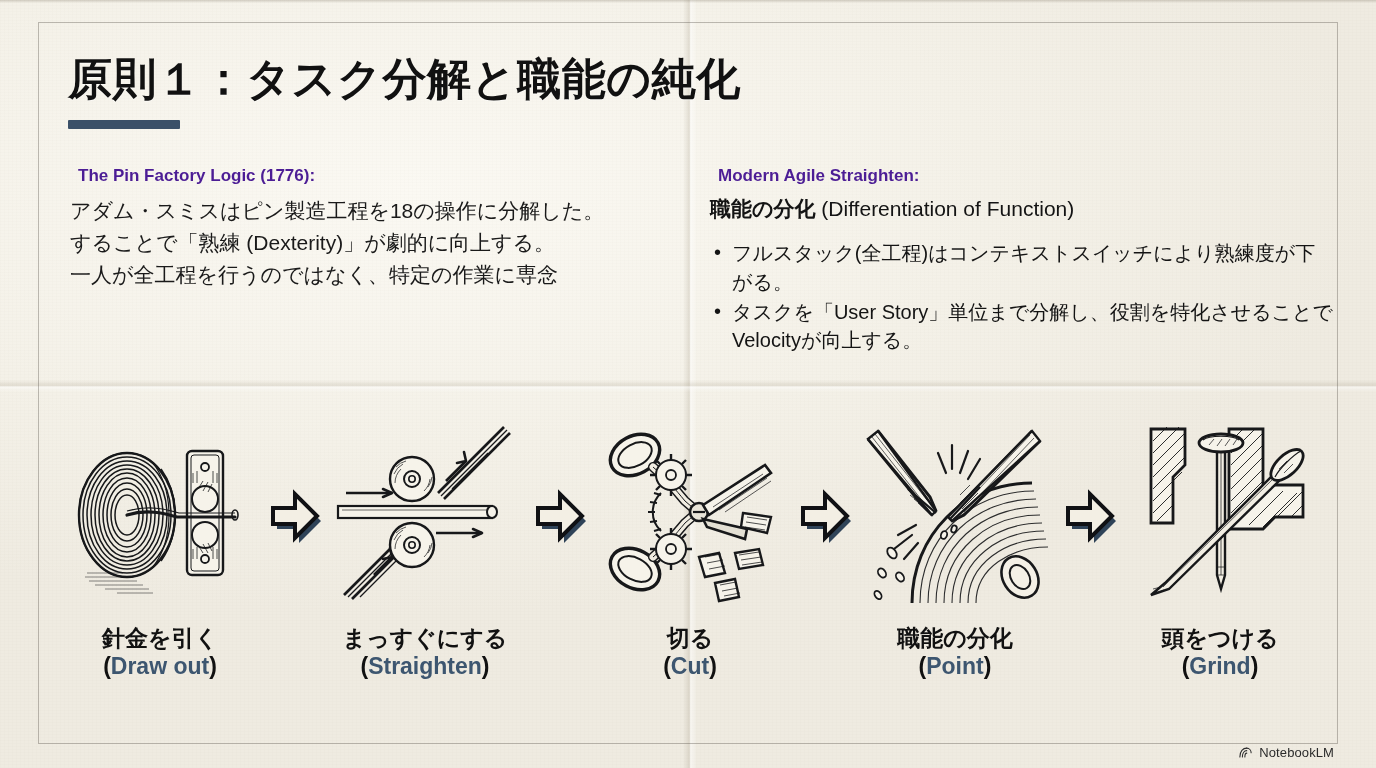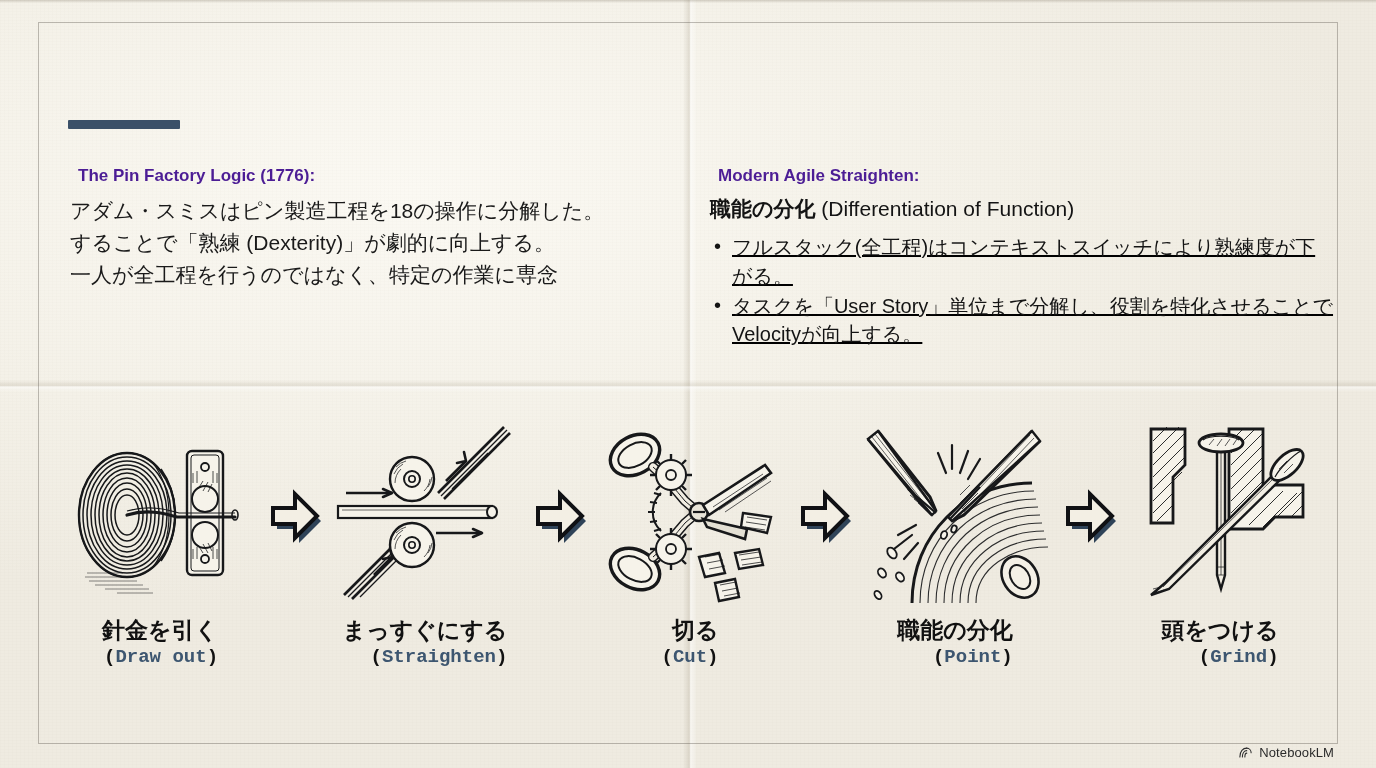--- a/index.html
+++ b/index.html
@@ -117,22 +117,21 @@
   .col-subhead .en-reg  { font-weight: 400; }
 
   .col-body {
     font-size: 21px;
     line-height: 1.52;
     color: #1a1a1a;
   }
 
   ul.bullets {
     list-style: none;
-    margin-top: 10px;
-    text-decoration: underline;
+    margin-top: 16px;
   }
   ul.bullets li {
     position: relative;
     padding-left: 22px;
     font-size: 20px;
     line-height: 1.42;
     color: #141414;
     margin-bottom: 2px;
   }
   ul.bullets li::before {
@@ -157,34 +156,33 @@
     flex-direction: column;
     align-items: center;
   }
   .step-art {
     width: 200px; height: 200px;
     display: flex; align-items: center; justify-content: center;
   }
   .step-art svg { width: 190px; height: 190px; display: block; }
 
   .step-label {
-    text-align: right;
-    margin-top: 6px;
+    text-align: center;
+    margin-top: 12px;
     line-height: 1.22;
-    font-family: Liberation Mono, monospace;
   }
   .label-jp {
     font-size: 23px;
     font-weight: 700;
     color: #111;
     display: block;
     white-space: nowrap;
   }
   .label-en {
-    font-size: 19px;
+    font-size: 23px;
     font-weight: 700;
     color: #111;
     display: block;
     white-space: nowrap;
   }
   .label-en .en-word { color: #3d5670; }
 
   .arrow {
     width: 62px;
     height: 200px;
@@ -215,20 +213,21 @@
   <div class="paper-noise"></div>
   <div class="fold-v" style="left:683px"></div>
   <div class="fold-h" style="top:380px"></div>
   <div class="fold-edge" style="top:0"></div>
 </div>
 
 <div class="frame"></div>
 
 <div class="slide">
 
+  <div class="title">原則１：タスク分解と職能の純化</div>
   <div class="title-rule"></div>
 
   <div class="col col-left">
     <div class="col-head">The Pin Factory Logic (1776):</div>
     <div class="col-body">
       <div>アダム・スミスはピン製造工程を18の操作に分解した。</div>
       <div>することで「熟練 (Dexterity)」が劇的に向上する。</div>
       <div>一人が全工程を行うのではなく、特定の作業に専念</div>
     </div>
   </div>

